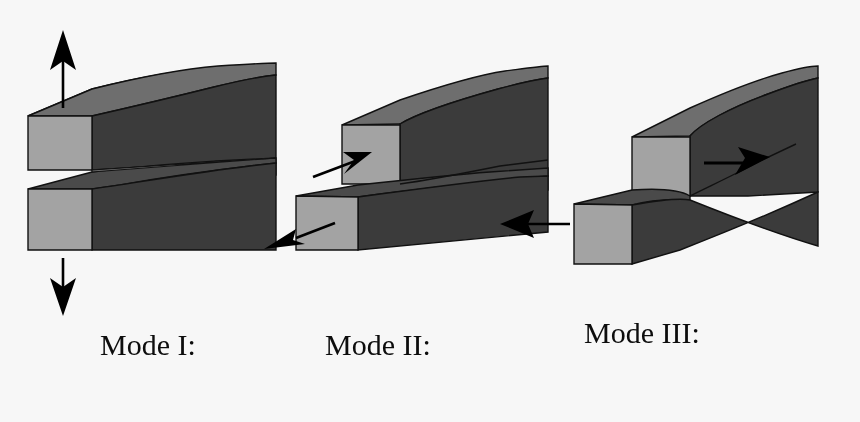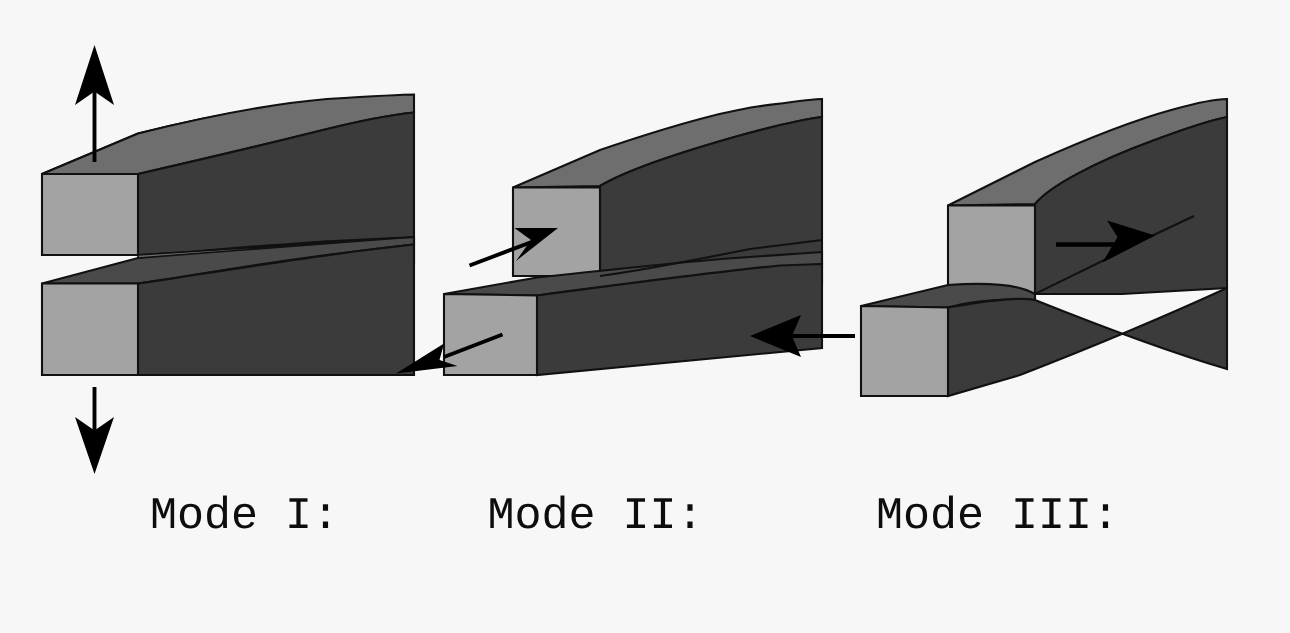--- a/index.html
+++ b/index.html
@@ -22,28 +22,28 @@
     width: 860px;
     height: 422px;
     display: block;
   }
   .label-block {
     position: absolute;
     white-space: nowrap;
     color: #0d0d0d;
     font-size: 30px;
     line-height: 42px;
-    font-family: Liberation Mono, monospace;
+    font-family: Liberation Serif, serif;
   }
   .label-line {
     display: block;
   }
   #label-mode-1 { left: 100px; top: 324px; }
   #label-mode-2 { left: 325px; top: 324px; }
-  #label-mode-3 { left: 584px; top: 324px; }
+  #label-mode-3 { left: 584px; top: 312px; }
 </style>
 </head>
 <body>
 
 <div id="stage">
 
   <svg id="figure" viewBox="0 0 860 422">
     <defs>
       <marker id="dummy"></marker>
     </defs>

